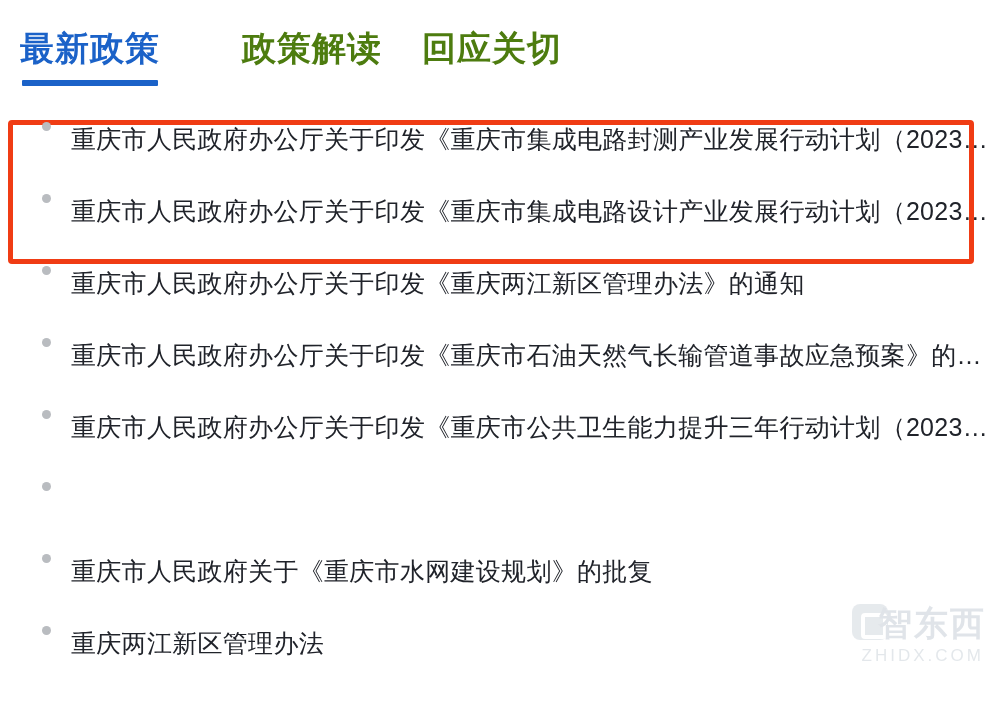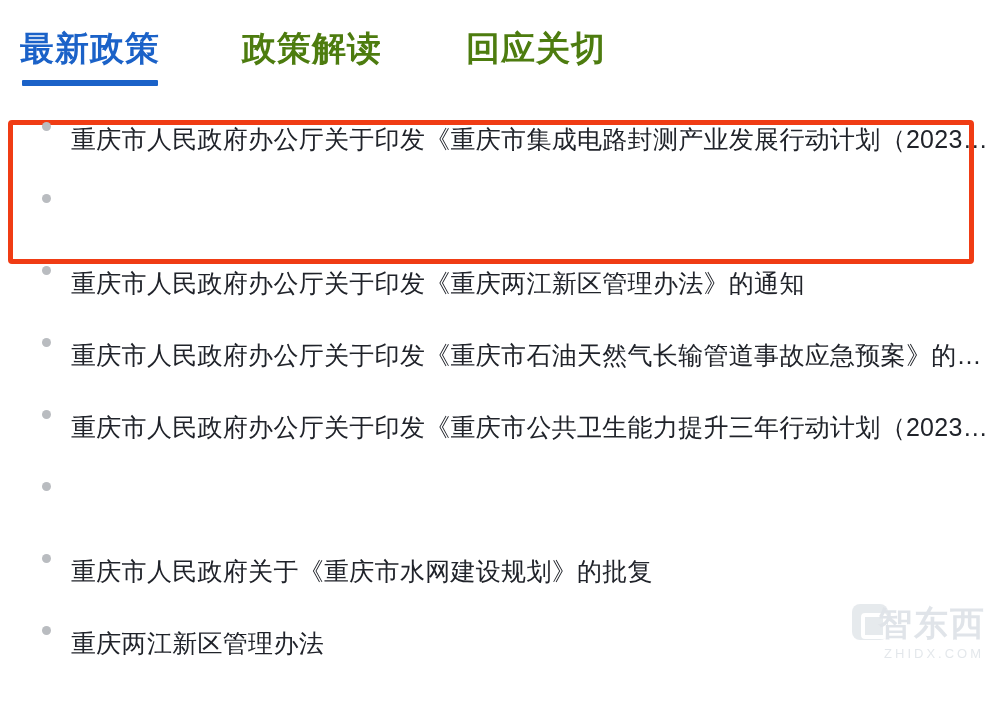--- a/index.html
+++ b/index.html
@@ -33,21 +33,21 @@
     font-size: 34px;
     line-height: 44px;
     letter-spacing: 1px;
     color: #4d7c0f;
     font-weight: 700;
     white-space: nowrap;
     cursor: pointer;
   }
   .tab.tab-0 { margin-left: 20px; }
   .tab.tab-1 { margin-left: 82px; }
-  .tab.tab-2 { margin-left: 84px; }
+  .tab.tab-2 { margin-left: 40px; }
   .tab.active { color: #1b62c8; }
   .tab.active .underline {
     position: absolute;
     left: 2px;
     right: 2px;
     bottom: -16px;
     height: 6px;
     background: #1b62c8;
     border-radius: 1px;
   }
@@ -114,21 +114,21 @@
     font-weight: 700;
     letter-spacing: 2px;
     line-height: 42px;
     white-space: nowrap;
   }
   .wm-sub {
     position: absolute;
     right: 2px;
     top: 44px;
     color: #c9d1d8;
-    font-size: 13px;
+    font-size: 17px;
     letter-spacing: 3px;
     white-space: nowrap;
   }
   .wm-badge {
     position: absolute;
     left: 6px;
     top: 2px;
     width: 36px;
     height: 36px;
     border-radius: 8px;
@@ -165,20 +165,21 @@
 
   <div class="list">
 
     <div class="list-item">
       <span class="bullet"></span>
       <span class="item-text">重庆市人民政府办公厅关于印发《重庆市集成电路封测产业发展行动计划（2023…</span>
     </div>
 
     <div class="list-item">
       <span class="bullet"></span>
+      <span class="item-text">重庆市人民政府办公厅关于印发《重庆市集成电路设计产业发展行动计划（2023…</span>
     </div>
 
     <div class="list-item">
       <span class="bullet"></span>
       <span class="item-text">重庆市人民政府办公厅关于印发《重庆两江新区管理办法》的通知</span>
     </div>
 
     <div class="list-item">
       <span class="bullet"></span>
       <span class="item-text">重庆市人民政府办公厅关于印发《重庆市石油天然气长输管道事故应急预案》的…</span>

